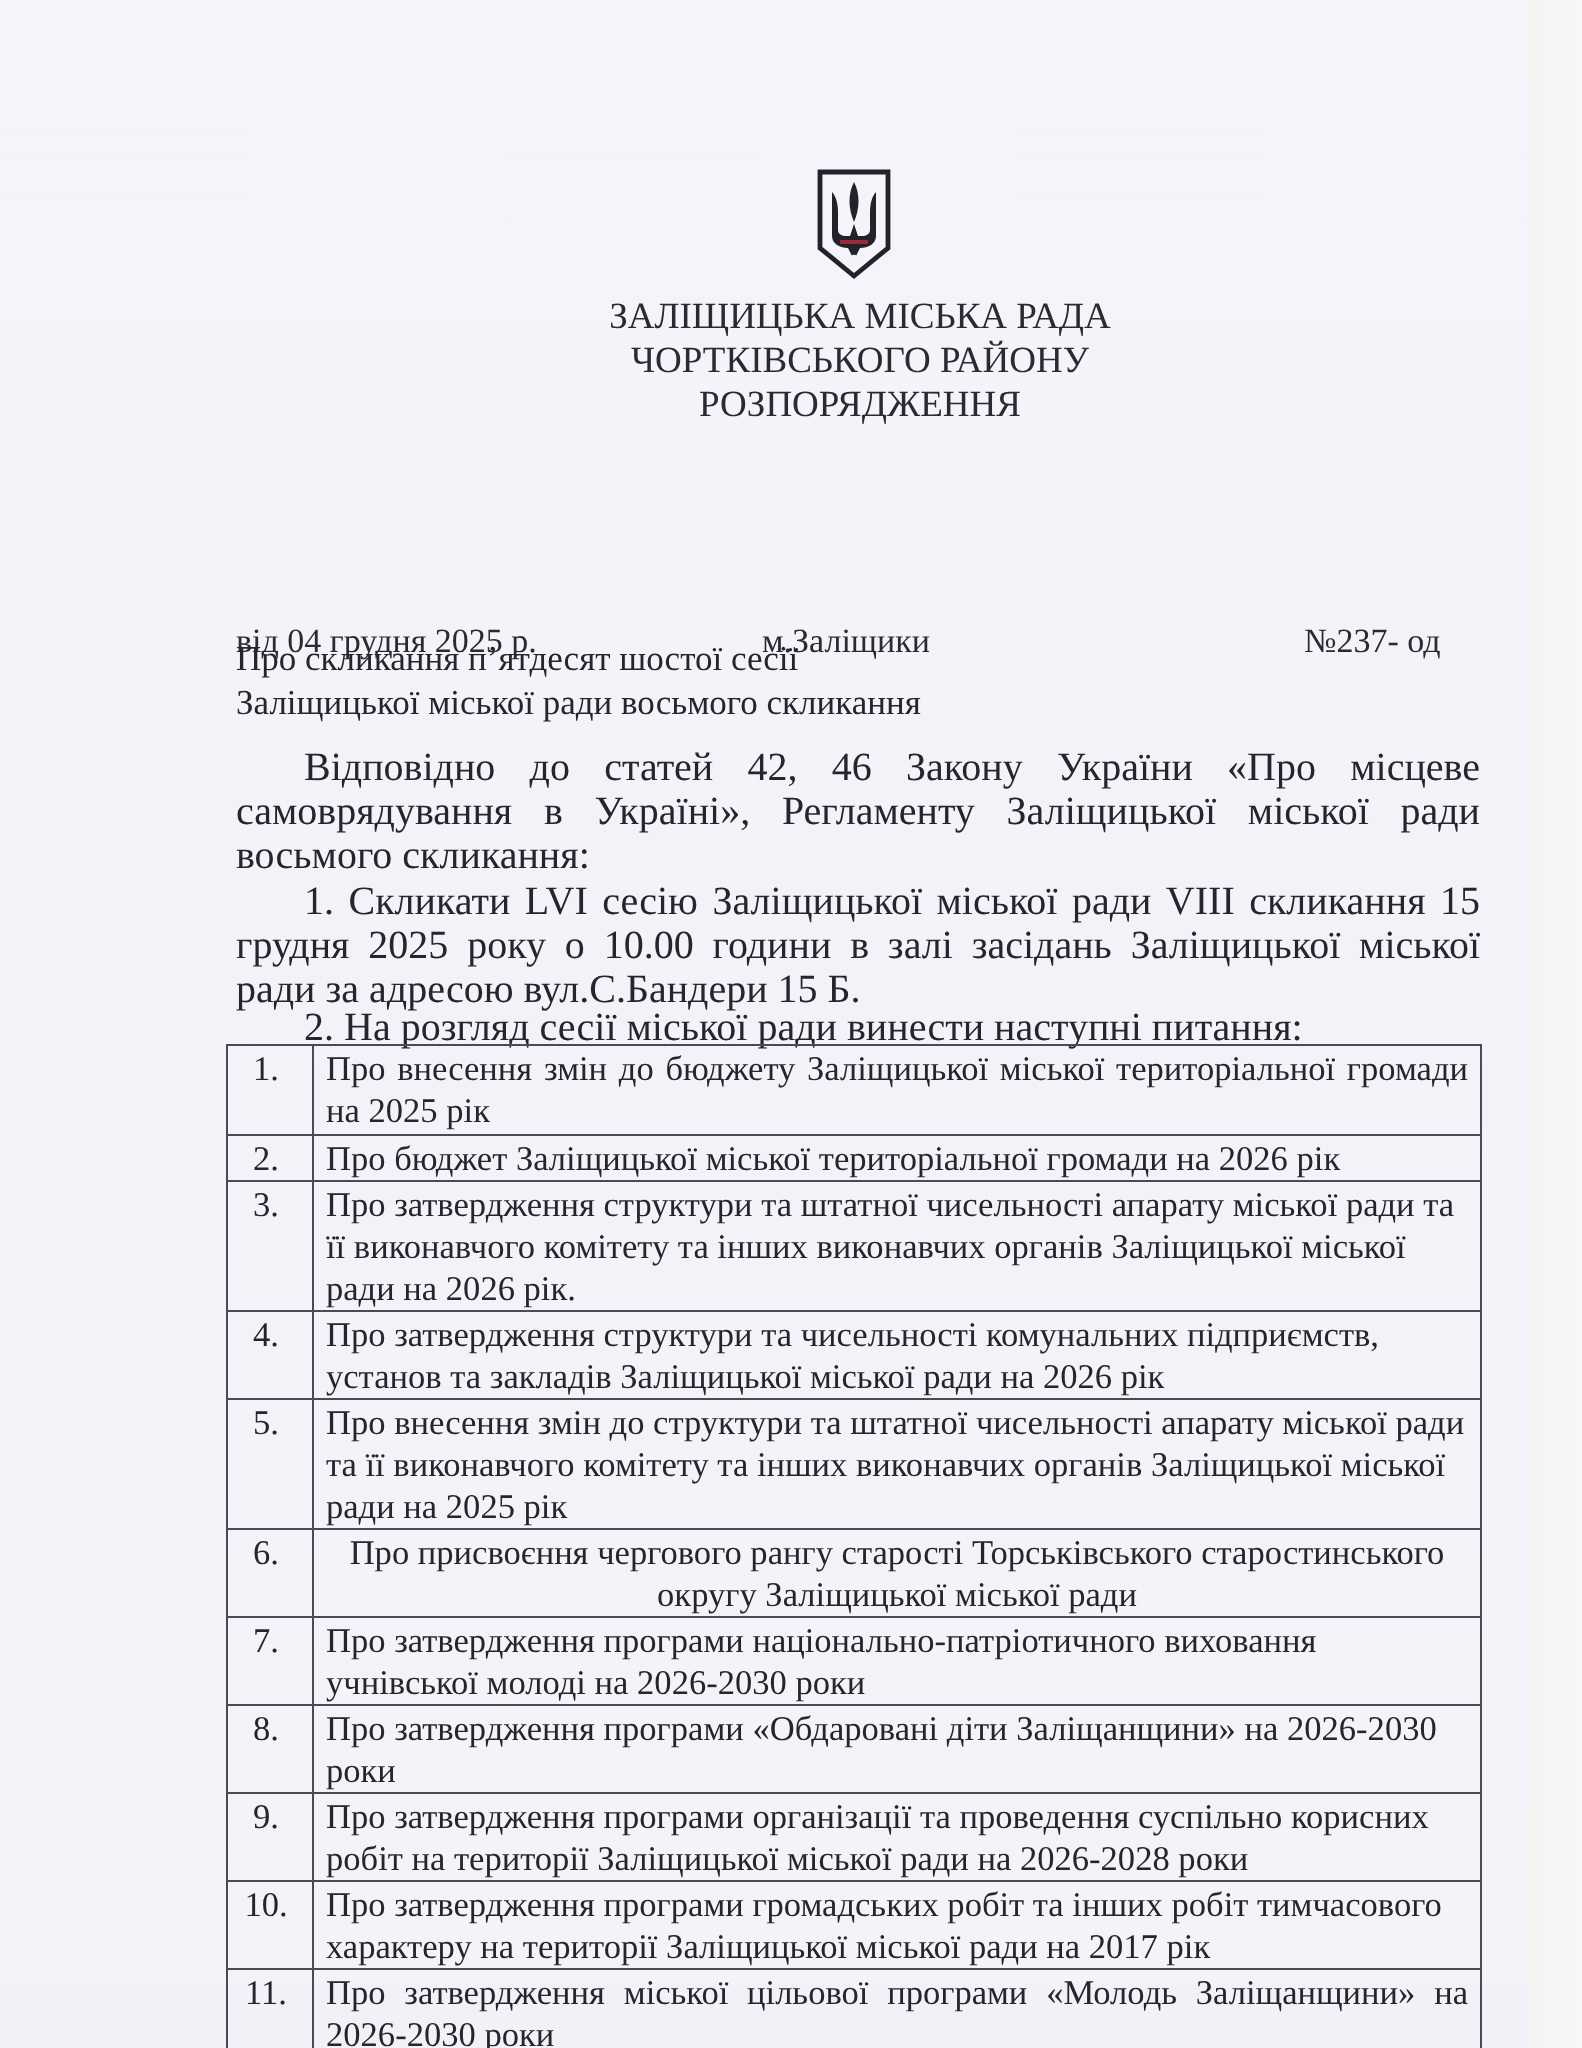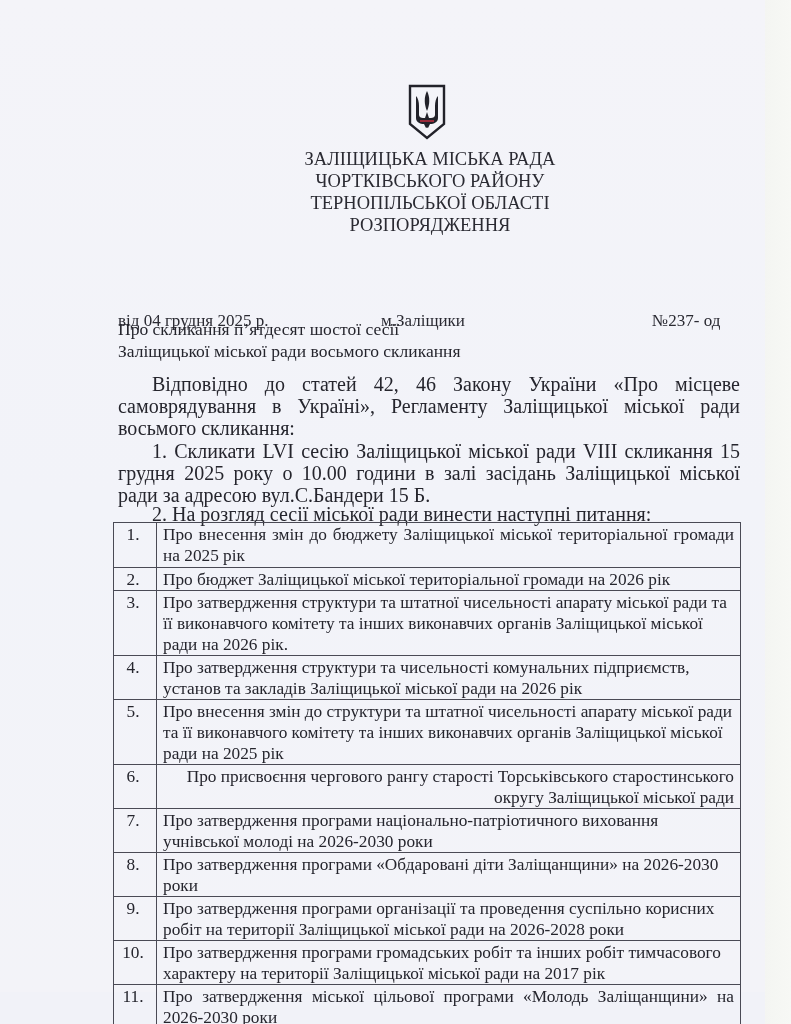--- a/index.html
+++ b/index.html
@@ -70,21 +70,20 @@
     <path d="M3 2 H37 V40 L20 54 L3 40 Z" fill="none" stroke="#22222a" stroke-width="2.4"></path>
     <path d="M20 7 C17 13 17 20 20 27 C23 20 23 13 20 7 Z" fill="#22222a"></path>
     <path d="M9 12 L9 34 C9 38 13 40 17 40 L20 46 L23 40 C27 40 31 38 31 34 L31 12 C29 14 28 18 28 22 L28 31 C28 33 26 34 24 34 L22 34 L20 28 L18 34 L16 34 C14 34 12 33 12 31 L12 22 C12 18 11 14 9 12 Z" fill="#22222a"></path>
     <rect x="13" y="36" width="14" height="2" fill="#9a2a3a"></rect>
     <circle cx="20" cy="45" r="1.6" fill="#f3f3f8"></circle>
   </svg>
 
   <div class="header">
     <div>ЗАЛІЩИЦЬКА МІСЬКА РАДА</div>
     <div>ЧОРТКІВСЬКОГО РАЙОНУ</div>
-    <div>ТЕРНОПІЛЬСЬКОЇ  ОБЛАСТІ</div>
     <div class="bold">РОЗПОРЯДЖЕННЯ</div>
   </div>
 
   <div class="meta" style="left:118px;">від 04  грудня   2025 р.</div>
   <div class="meta" style="left:381px;">м.Заліщики</div>
   <div class="meta" style="left:652px;">№237- од</div>
 
   <div class="title">
     <div>Про  скликання п’ятдесят шостої сесії</div>
     <div>Заліщицької міської ради восьмого скликання</div>
@@ -111,21 +110,21 @@
     <tr class="r4">
           <td class="num">4.</td>
           <td class="txt" style="text-align:left;">Про затвердження структури та чисельності комунальних підприємств, установ та закладів Заліщицької міської ради на 2026 рік</td>
         </tr>
     <tr class="r5">
           <td class="num">5.</td>
           <td class="txt" style="text-align:left;">Про внесення змін до структури та штатної чисельності апарату міської ради та її  виконавчого комітету та інших виконавчих органів Заліщицької міської ради на 2025 рік</td>
         </tr>
     <tr class="r6">
           <td class="num">6.</td>
-          <td class="txt" style="text-align:right;">Про присвоєння чергового рангу старості Торськівського старостинського округу Заліщицької міської ради</td>
+          <td class="txt" style="text-align:center;">Про присвоєння чергового рангу старості Торськівського старостинського округу Заліщицької міської ради</td>
         </tr>
     <tr class="r7">
           <td class="num">7.</td>
           <td class="txt" style="text-align:left;margin-top:40px;">Про затвердження програми національно-патріотичного виховання учнівської молоді на 2026-2030 роки</td>
         </tr>
     <tr class="r8">
           <td class="num">8.</td>
           <td class="txt" style="text-align:left;">Про затвердження програми «Обдаровані діти Заліщанщини» на 2026-2030 роки</td>
         </tr>
     <tr class="r9">

